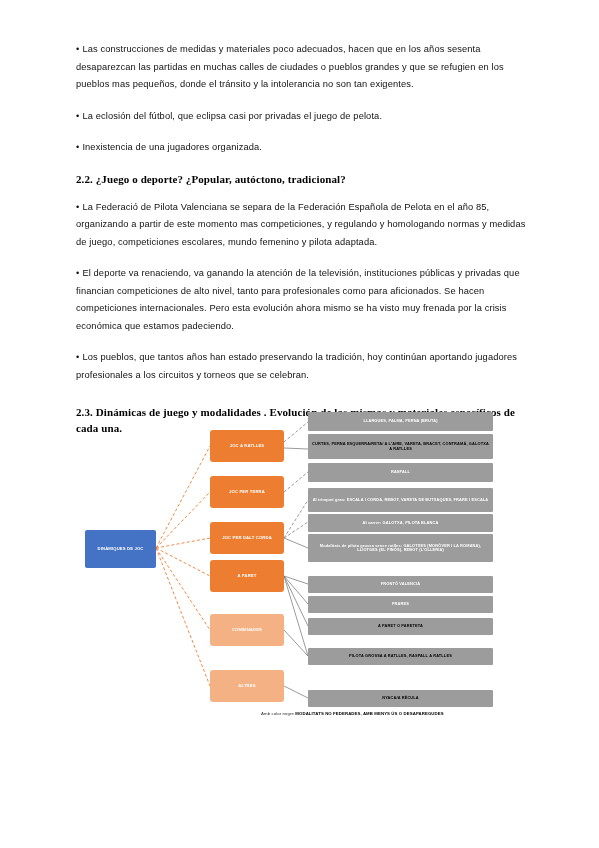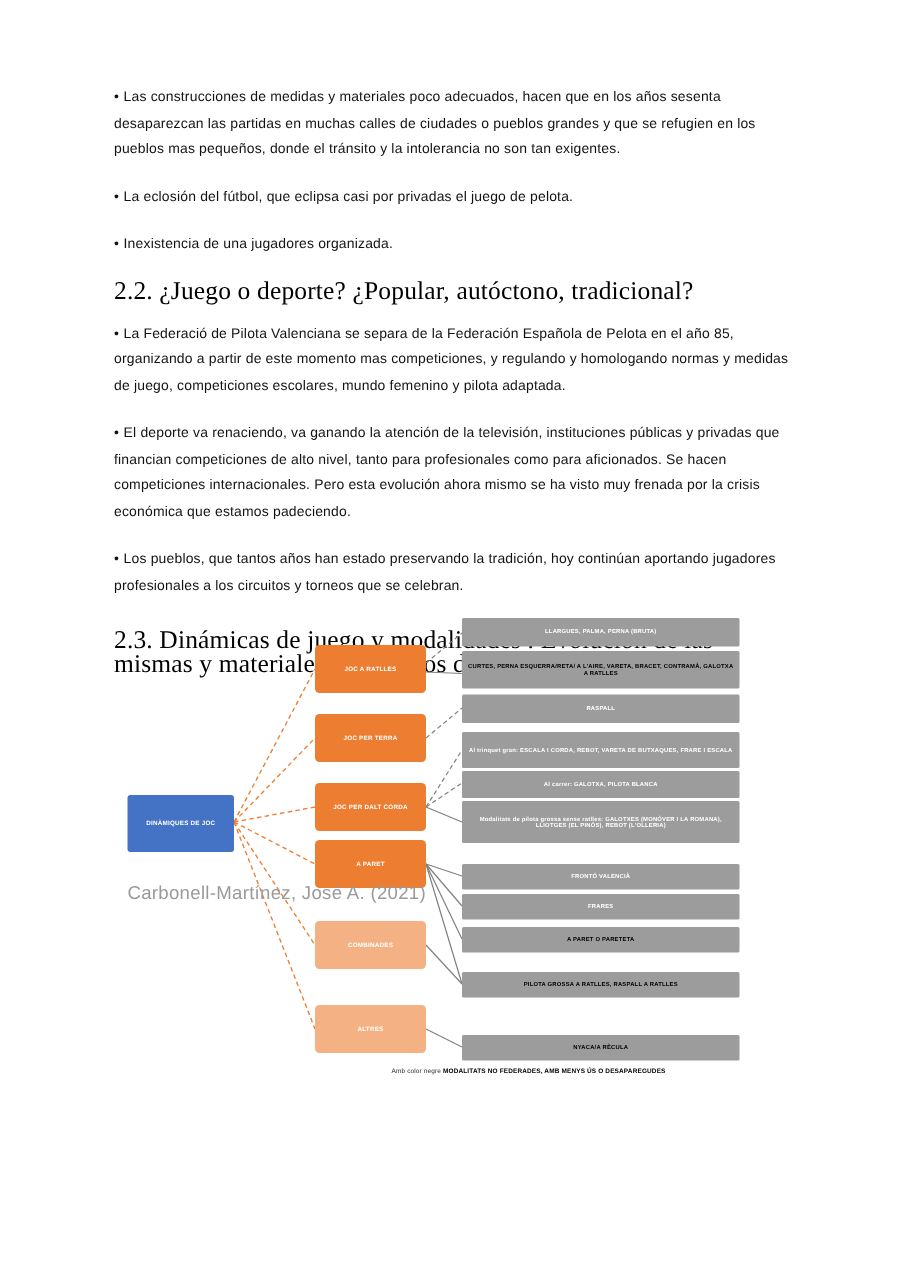--- a/index.html
+++ b/index.html
@@ -18,40 +18,40 @@
 
   .page {
     position: absolute;
     inset: 0;
     background: #fff;
   }
 
   .content {
     position: absolute;
     left: 76px;
-    top: 56px;
+    top: 41px;
     width: 452px;
   }
 
   
   p.para {
     margin: 0 0 14px 0;
     font-size: 9.3px;
     line-height: 17.5px;
     letter-spacing: 0.12px;
     color: #111;
     text-align: left;
   }
   p.para .bul { margin-right: 3px; }
 
   h3.heading {
     margin: 8px 0 12px 0;
     font-family: "Liberation Serif", serif;
-    font-size: 17px;
-    font-weight: normal;
+    font-size: 11px;
+    font-weight: bold;
     line-height: 16px;
     color: #000;
     letter-spacing: 0.1px;
   }
   h3.heading.second { margin-top: 20px; margin-bottom: 14px; }
 
   
   .diagram {
     position: absolute;
     left: 76px;
@@ -258,20 +258,19 @@
     </div>
 
     <div class="node leaf" style="left:232px; top:240px; width:185px; height:17px;">
       <span class="blk">PILOTA GROSSA A RATLLES, RASPALL A RATLLES</span>
     </div>
 
     <div class="node leaf" style="left:232px; top:282px; width:185px; height:17px;">
       <span class="blk">NYACA/A RÈCULA</span>
     </div>
 
-    <div class="watermark">Carbonell-Martínez, José A. (2021)</div>
 
     <div class="footnote">
       <span class="soft">Amb color negre </span><span>MODALITATS NO FEDERADES, AMB MENYS ÚS O DESAPAREGUDES</span>
     </div>
 
   </div>
 </div>
 
 </body></html>

